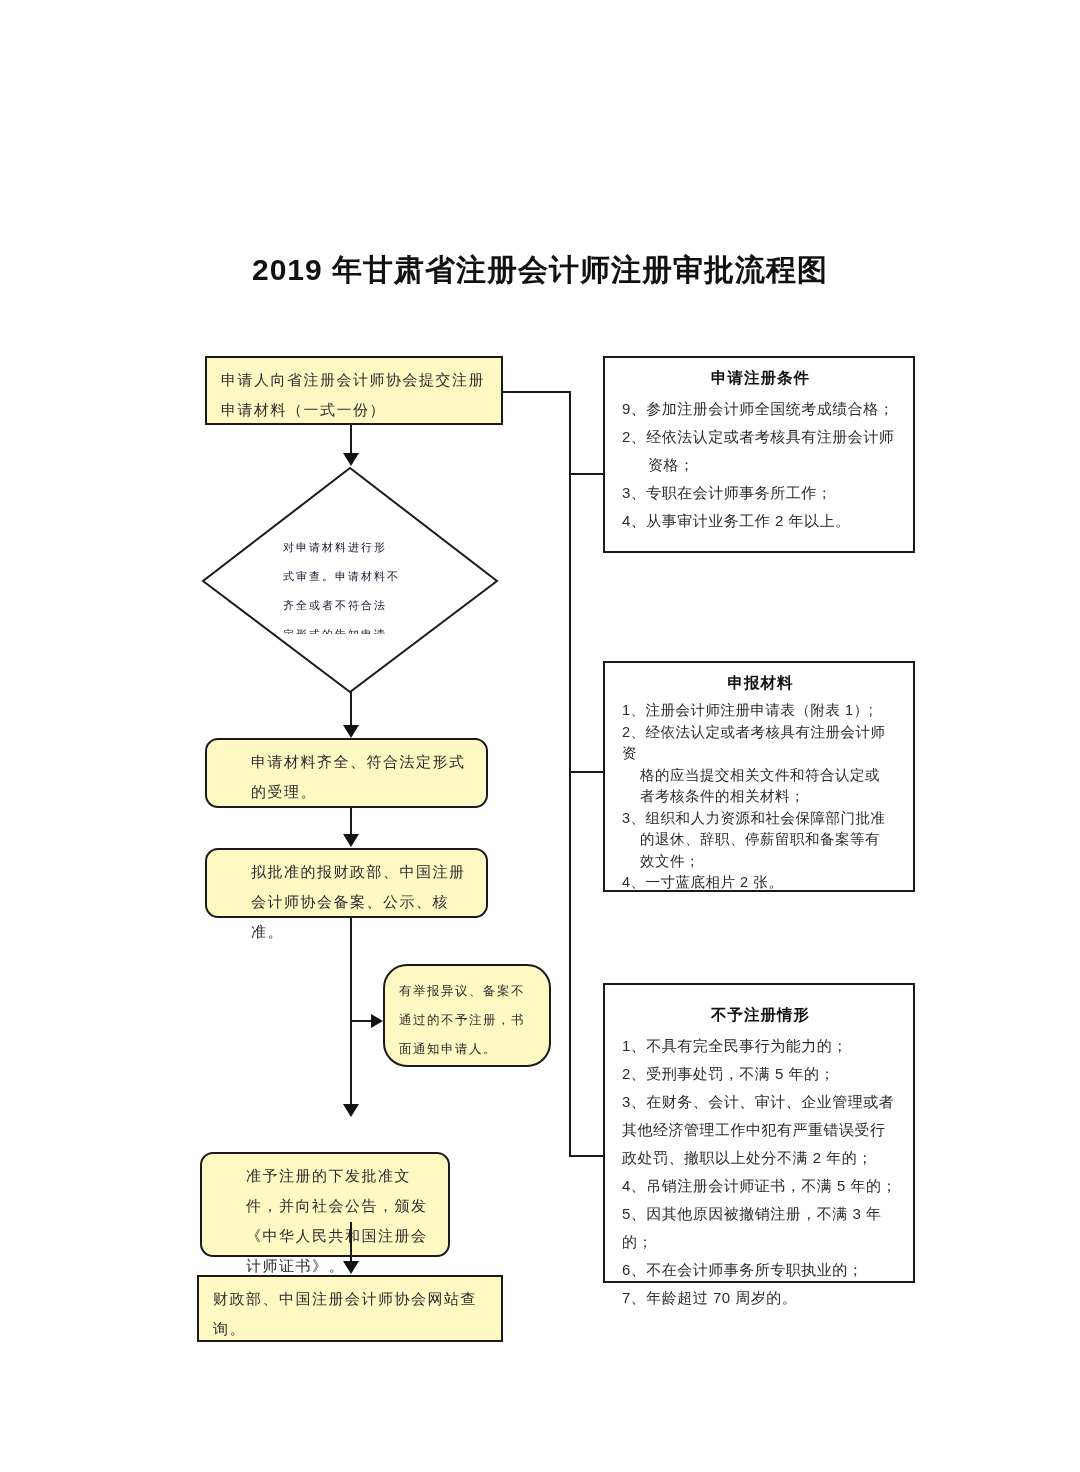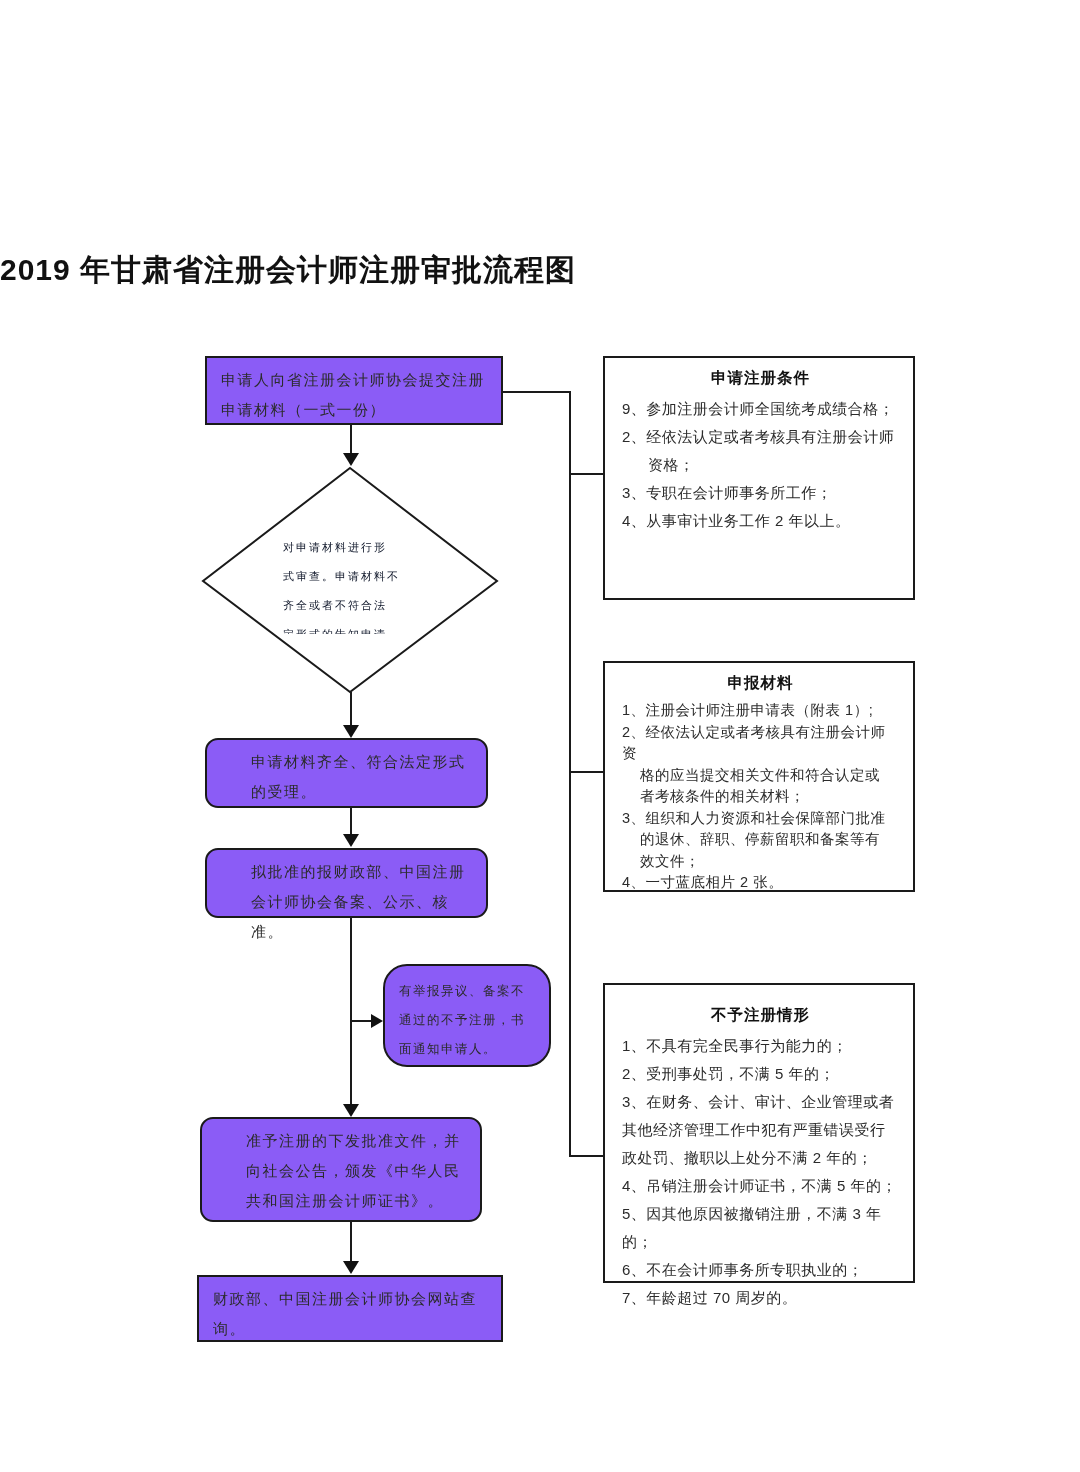--- a/index.html
+++ b/index.html
@@ -3,26 +3,26 @@
 <meta charset="utf-8">
 <style>
   html,body{margin:0;padding:0;background:#ffffff;}
   #canvas{
     position:relative;width:1080px;height:1472px;background:#ffffff;
     font-family:"Liberation Sans","DejaVu Sans",sans-serif;color:#2a2a2a;
     overflow:hidden;
   }
   
   #title{
-    position:absolute;left:0;top:250px;width:1080px;text-align:left;
+    position:absolute;left:0;top:250px;width:1080px;text-align:center;
     font-size:30px;font-weight:bold;color:#111;letter-spacing:1px;
   }
   
   .fbox{
-    position:absolute;border:2px solid #1a1a1a;background:#8b5cf6;box-sizing:border-box;
+    position:absolute;border:2px solid #1a1a1a;background:#fef9c3;box-sizing:border-box;
     font-size:15px;line-height:30px;letter-spacing:1.5px;color:#2b2b2b;
     padding:7px 14px;
   }
   .round{border-radius:13px;padding-left:44px;}
   
   .panel{
     position:absolute;border:2px solid #1a1a1a;background:#fff;box-sizing:border-box;
     padding:10px 14px 0 17px;color:#2b2b2b;
   }
   .ptitle{font-size:15.5px;font-weight:bold;text-align:center;color:#111;
@@ -90,36 +90,36 @@
   <div class="fbox round" id="b-report" style="left:205px;top:848px;width:283px;height:70px;">拟批准的报财政部、中国注册会计师协会备案、公示、核准。</div>
 
   <div class="vline" style="left:350px;top:918px;width:2px;height:188px;"></div>
   <div class="arrow-down" style="left:343px;top:1104px;"></div>
 
   <div class="hline" style="left:352px;top:1020px;width:20px;height:2px;"></div>
   <div class="arrow-right" style="left:371px;top:1014px;"></div>
 
   <div class="fbox round" id="b-reject" style="left:383px;top:964px;width:168px;height:103px;border-radius:24px;">有举报异议、备案不通过的不予注册，书面通知申请人。</div>
 
-  <div class="fbox round" id="b-approve" style="left:200px;top:1117px;width:282px;height:105px;">准予注册的下发批准文件，并向社会公告，颁发《中华人民共和国注册会计师证书》。</div>
+  <div class="fbox round" id="b-approve" style="left:200px;top:1152px;width:250px;height:105px;">准予注册的下发批准文件，并向社会公告，颁发《中华人民共和国注册会计师证书》。</div>
 
   <div class="vline" style="left:350px;top:1222px;width:2px;height:40px;"></div>
   <div class="arrow-down" style="left:343px;top:1261px;"></div>
 
   <div class="fbox" id="b-query" style="left:197px;top:1275px;width:306px;height:67px;">
       <span>财政部、中国注册会计师协会网站查询。</span>
     </div>
 
   <div class="hline" style="left:503px;top:391px;width:68px;height:2px;"></div>
   <div class="vline" style="left:569px;top:391px;width:2px;height:766px;"></div>
   <div class="hline" style="left:569px;top:473px;width:36px;height:2px;"></div>
   <div class="hline" style="left:569px;top:771px;width:36px;height:2px;"></div>
   <div class="hline" style="left:569px;top:1155px;width:36px;height:2px;"></div>
 
-  <div class="panel" id="p-conditions" style="left:603px;top:356px;width:312px;height:244px;">
+  <div class="panel" id="p-conditions" style="left:603px;top:356px;width:312px;height:197px;">
     <div class="ptitle">申请注册条件</div>
     <div>
         <div class="pline">9、参加注册会计师全国统考成绩合格；</div>
         <div class="pline">2、经依法认定或者考核具有注册会计师</div>
         <div class="pline ind">资格；</div>
         <div class="pline">3、专职在会计师事务所工作；</div>
         <div class="pline">4、从事审计业务工作 2 年以上。</div>
       </div>
   </div>
 

